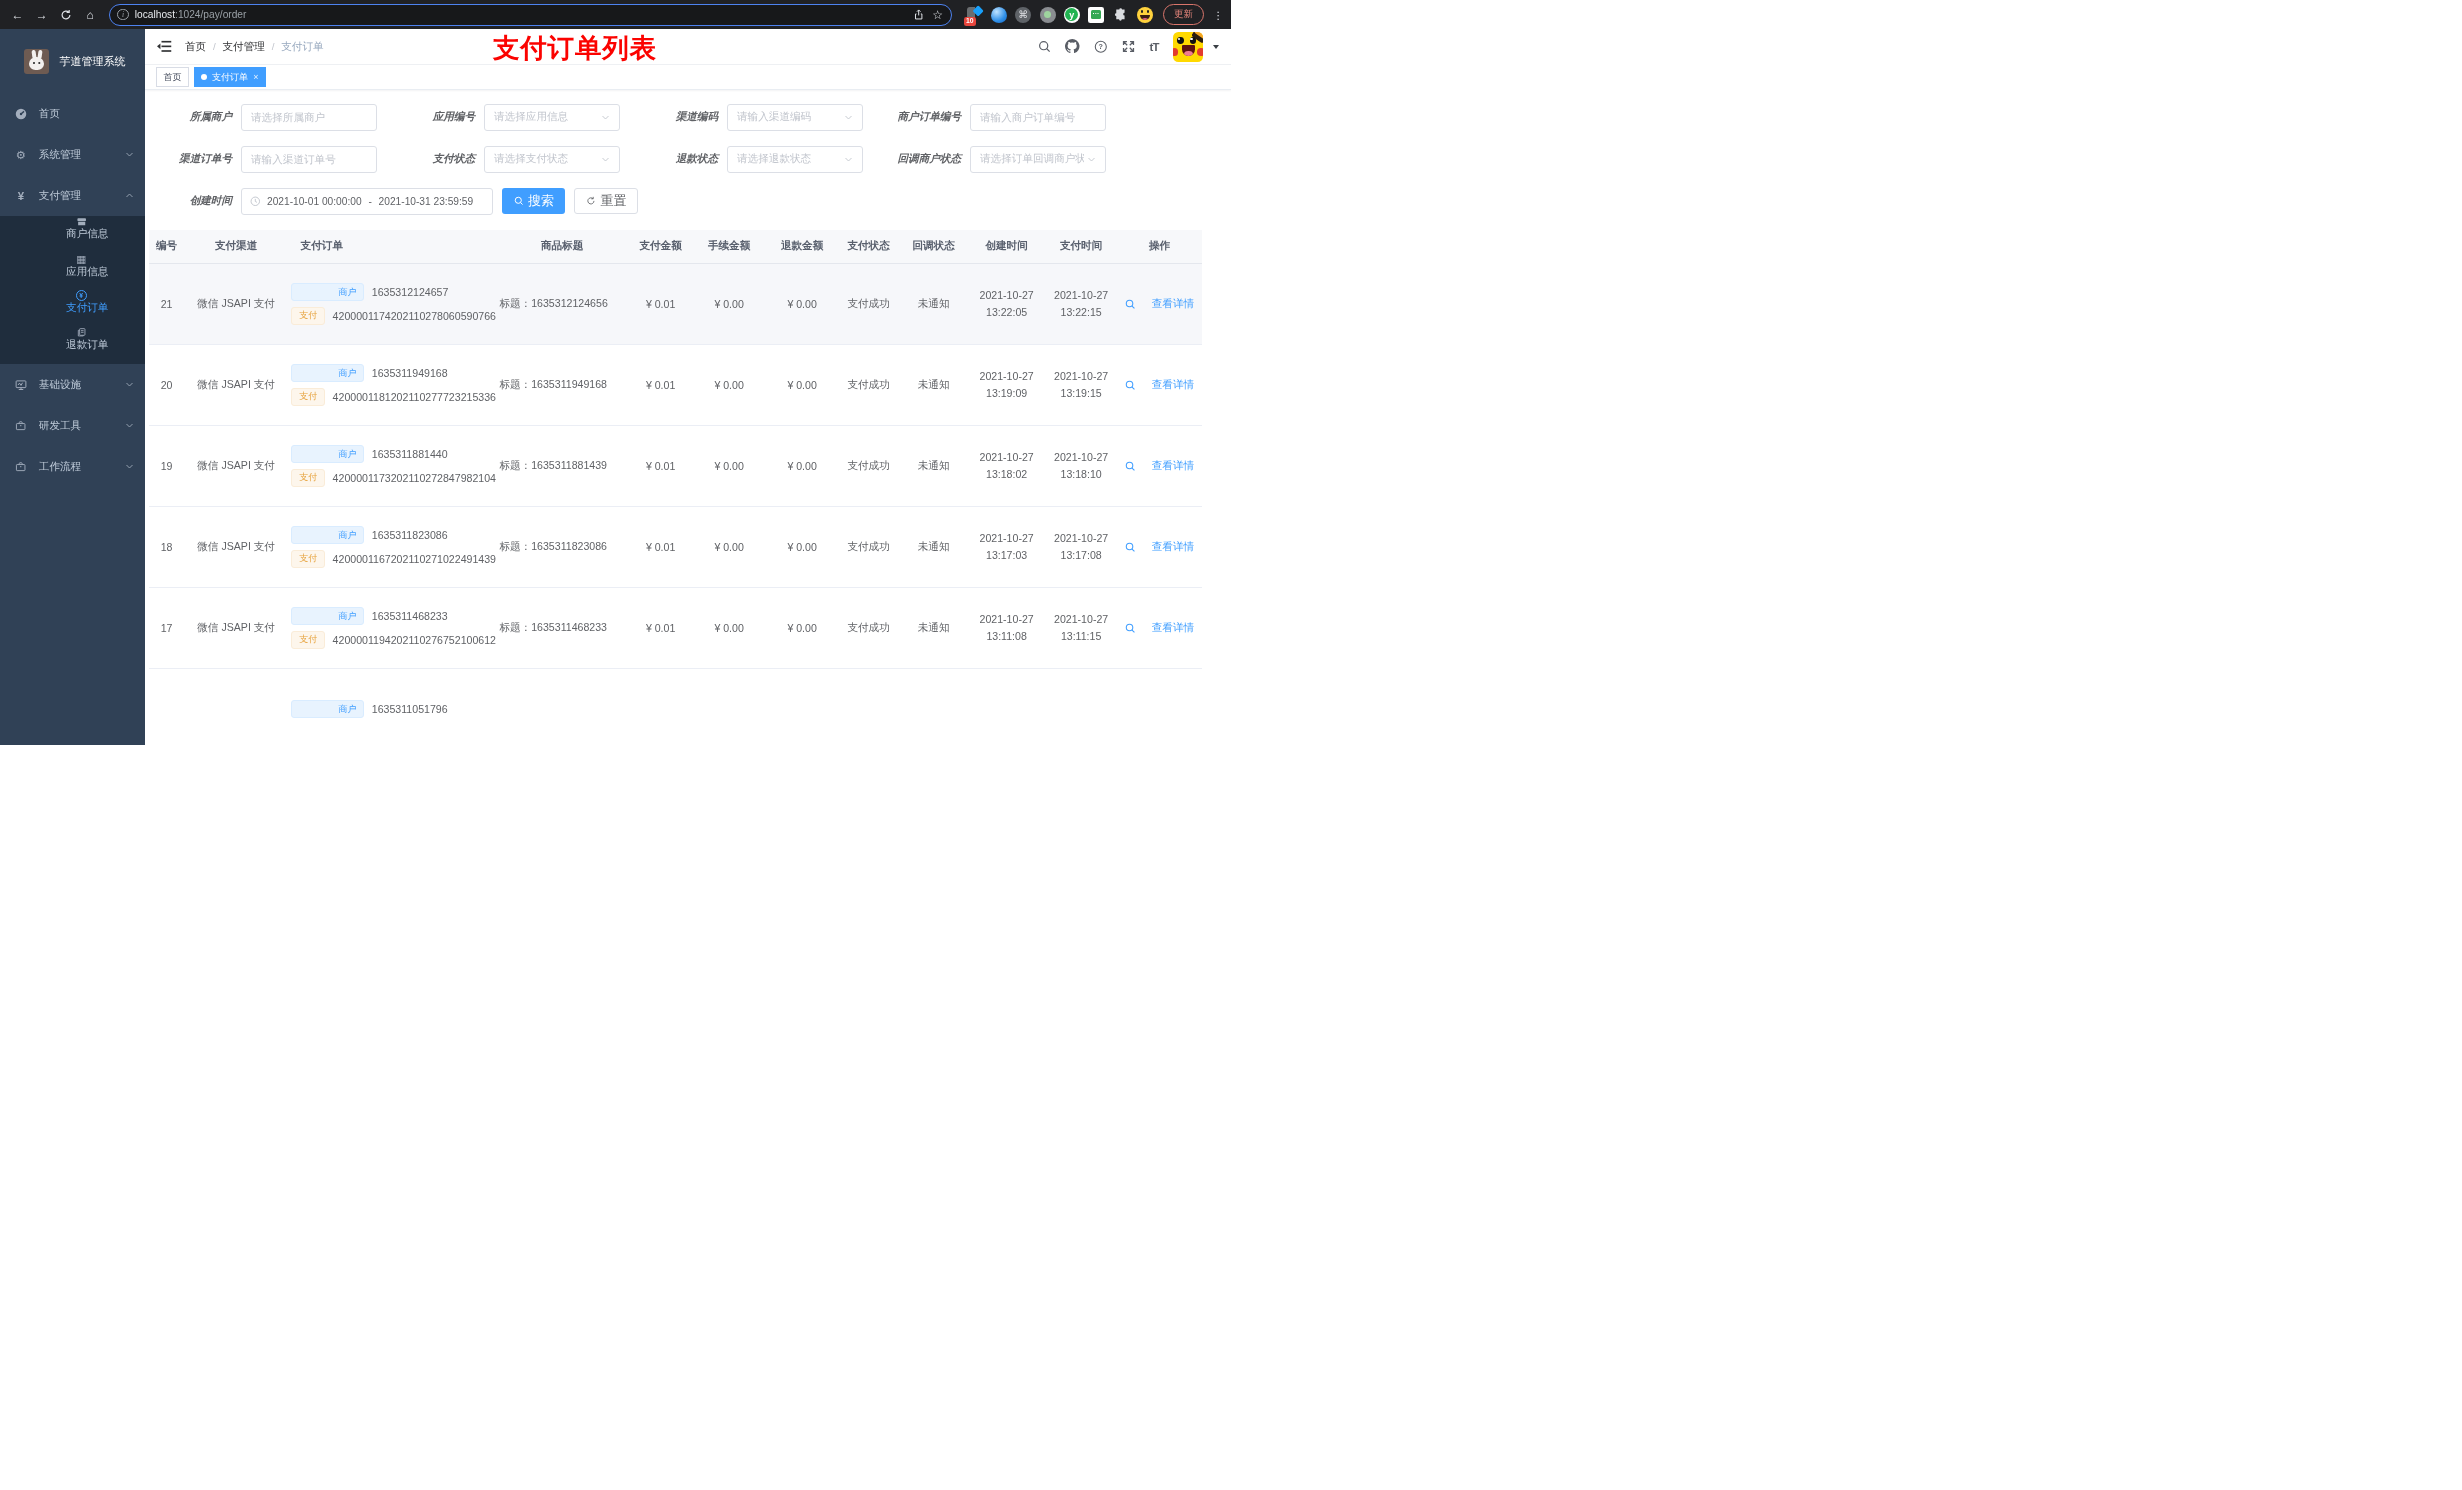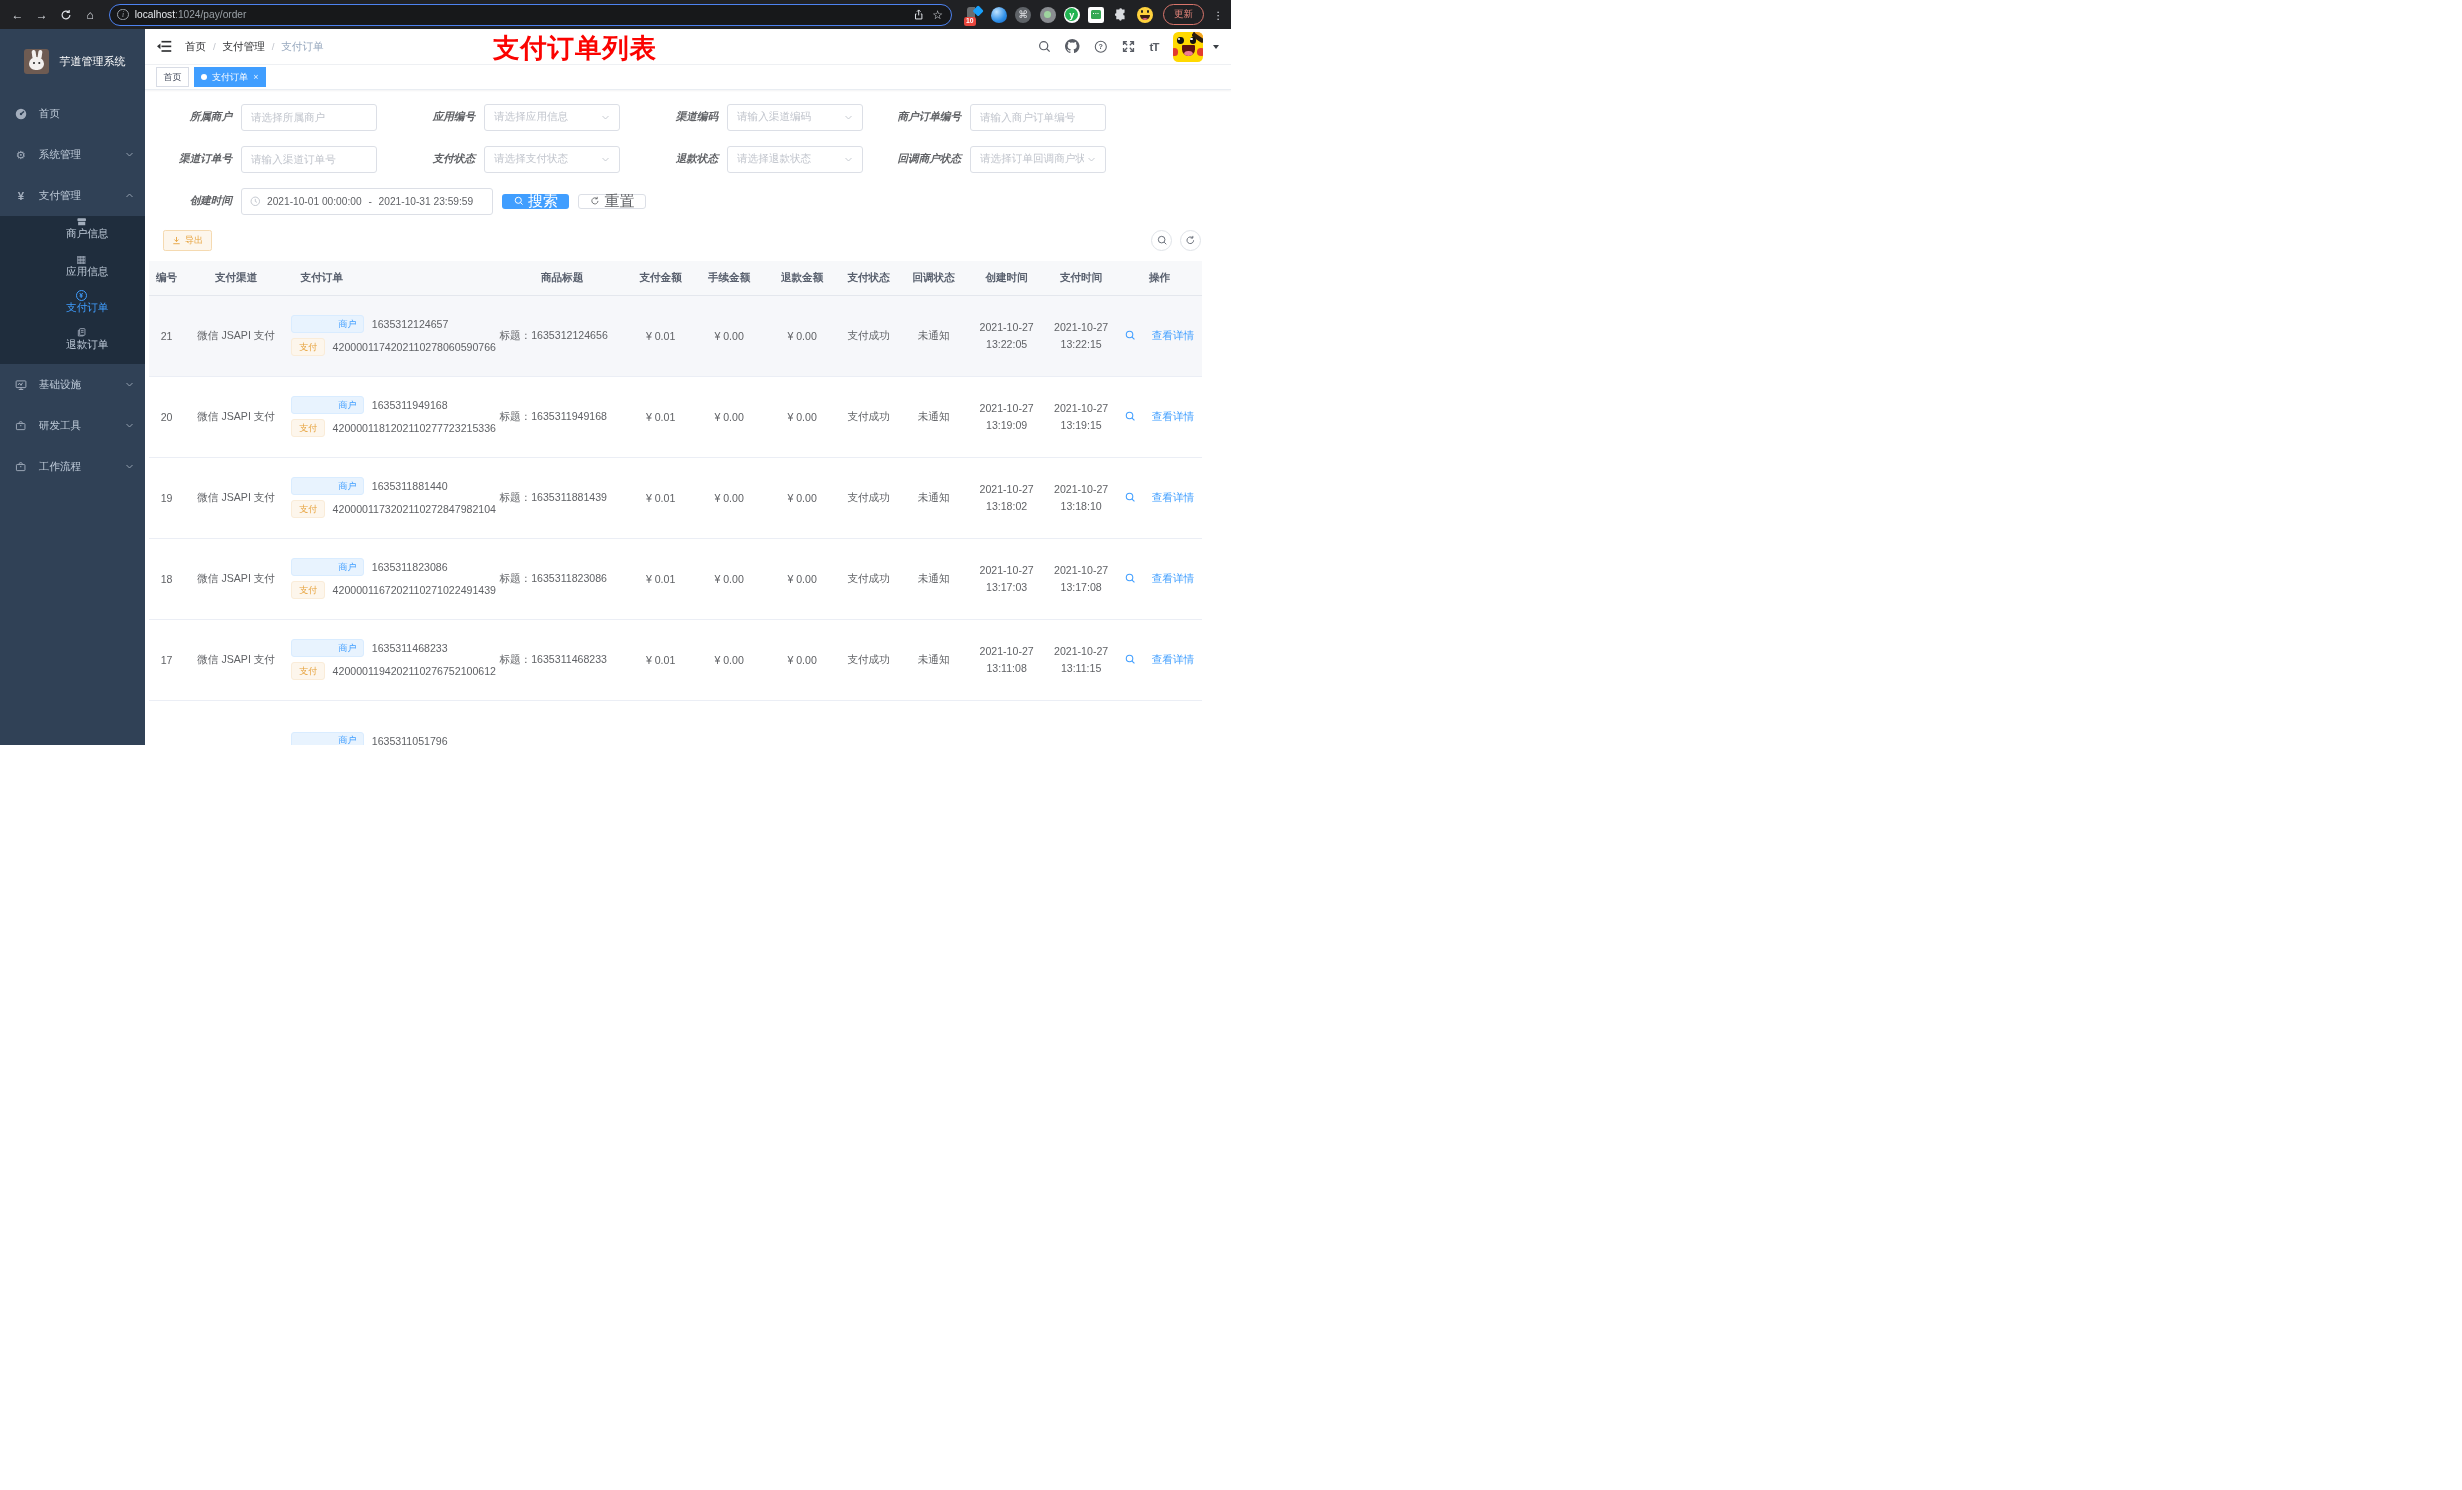--- a/index.html
+++ b/index.html
@@ -94,21 +94,21 @@
   .f-label { width:78px; text-align:right; padding-right:9px; font-size:10.6px; color:#606266; font-weight:bold; flex-shrink:0; white-space:nowrap;font-style:italic;}
   .f-control { width:136px; height:27px; border:0.8px solid #dcdfe6; border-radius:3px; display:flex; align-items:center; padding:0 9px; background:#fff; font-size:10.6px;}
   input.f-control { outline:none; color:#606266; }
   input.f-control::placeholder { color:#c0c4cc; }
   .f-select { cursor:pointer; }
   .f-select .ph { color:#c0c4cc; white-space:nowrap; overflow:hidden; flex:1;}
   .f-select .chev { color:#c0c4cc; margin-left:3px; flex-shrink:0; display:flex;}
   .date-box { width:252px; height:27px; border:0.8px solid #dcdfe6; border-radius:3px; display:flex; align-items:center; padding:0 7.6px; gap:6.8px; color:#606266; font-size:10.2px; white-space:nowrap;}
   .date-box .clk { color:#c0c4cc; display:flex; flex-shrink:0;}
   .btns { display:flex; gap:9px; margin-left:9px;}
-  .btn { height:15px; border-radius:3px; font-size:15px; display:flex; align-items:center; gap:4.5px; padding:0 10.6px; cursor:pointer; border:0.8px solid transparent; white-space:nowrap;}
+  .btn { height:26px; border-radius:3px; font-size:13px; display:flex; align-items:center; gap:4.5px; padding:0 10.6px; cursor:pointer; border:0.8px solid transparent; white-space:nowrap;}
   .btn-search { background:#409eff; color:#fff; }
   .btn-reset { background:#fff; color:#606266; border-color:#dcdfe6;}
   .export-row { display:flex; align-items:center; margin:10.6px 0 0; padding-right:30px;}
   .btn-export { height:21px; padding:0 8.3px; font-size:9px; color:#e6a23c; background:#fdf6ec; border:0.8px solid #f5dab1; border-radius:2.3px; display:flex; align-items:center; gap:3.8px; cursor:pointer;}
   .right-tools { margin-left:auto; display:flex; gap:7.6px;}
   .circle-btn { width:21px; height:21px; border-radius:50%; border:0.8px solid #dfe3e8; background:#fff; color:#5f6670; display:flex; align-items:center; justify-content:center; cursor:pointer;}
   
   .table-wrap { margin:10.6px 0 0 -14.4px; }
   table { border-collapse:collapse; table-layout:fixed; width:1052px; font-size:10.6px; color:#606266;}
   thead th { background:#f7f8fa; height:34px; font-weight:bold; color:#59606e; border-bottom:0.8px solid #e4e7ed; padding:0 3px; white-space:nowrap;}
@@ -467,44 +467,20 @@
           <button class="btn btn-reset">
             <svg width="9.8" height="9.8" viewBox="0 0 16 16" fill="none" stroke="currentColor" stroke-width="1.4">
                 <path d="M13 8a5 5 0 1 1-1.5-3.6"></path>
                 <polyline points="11.8,1.4 11.8,4.6 8.6,4.6"></polyline>
               </svg>
             <span>重置</span>
           </button>
         </div>
       </div>
 
-      <div class="export-row">
-        <button class="btn-export">
-          <svg width="9" height="9" viewBox="0 0 14 14" stroke="currentColor" fill="none" stroke-width="1.4">
-              <line x1="7" y1="1.5" x2="7" y2="8.5"></line>
-              <polyline points="3.8,5.5 7,8.8 10.2,5.5"></polyline>
-              <line x1="2" y1="12" x2="12" y2="12"></line>
-            </svg>
-          <span>导出</span>
-        </button>
-        <span class="right-tools">
-          <span class="circle-btn">
-            <svg width="10.6" height="10.6" viewBox="0 0 16 16" fill="none" stroke="currentColor" stroke-width="1.4">
-                <circle cx="7" cy="7" r="5"></circle>
-                <line x1="10.8" y1="10.8" x2="14" y2="14"></line>
-              </svg>
-          </span>
-          <span class="circle-btn">
-            <svg width="10.6" height="10.6" viewBox="0 0 16 16" fill="none" stroke="currentColor" stroke-width="1.4">
-                <path d="M13 8a5 5 0 1 1-1.5-3.6"></path>
-                <polyline points="11.8,1.4 11.8,4.6 8.6,4.6"></polyline>
-              </svg>
-          </span>
-        </span>
-      </div>
 
       <div class="table-wrap">
         <table>
           <colgroup>
             <col style="width:36px">
               <col style="width:103px">
               <col style="width:208px">
               <col style="width:133px">
             <col style="width:64px">
               <col style="width:73px">

